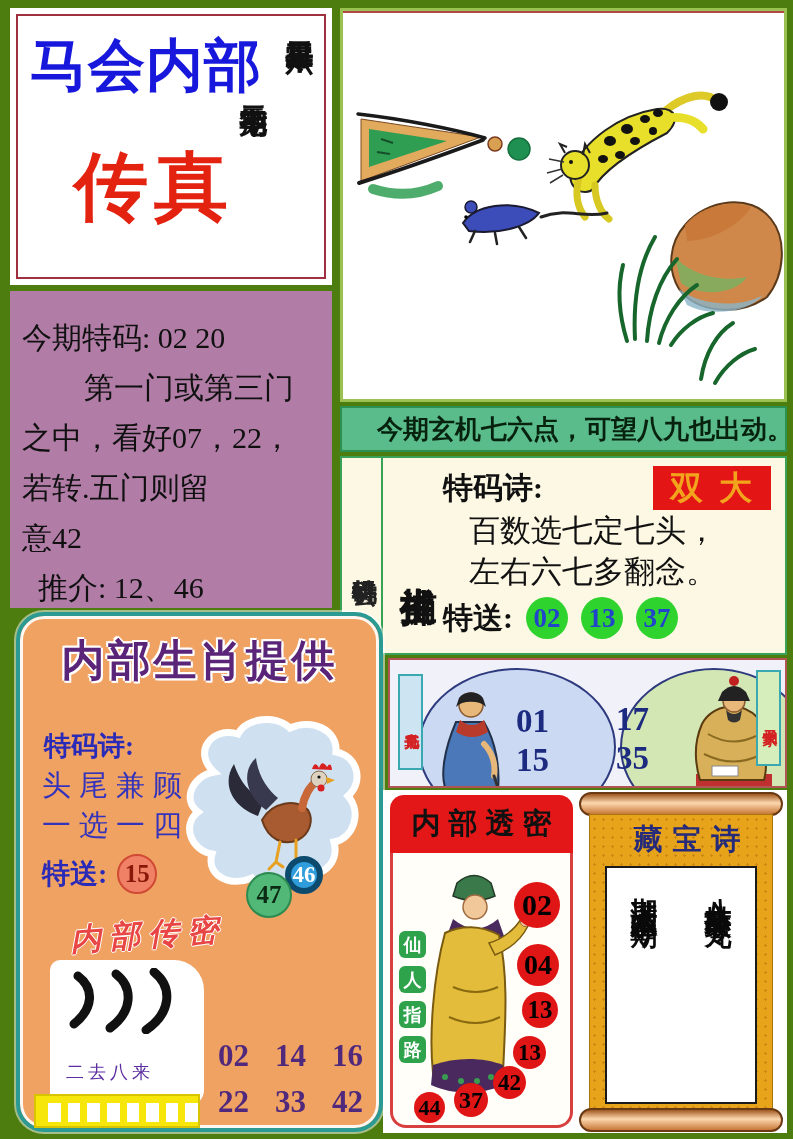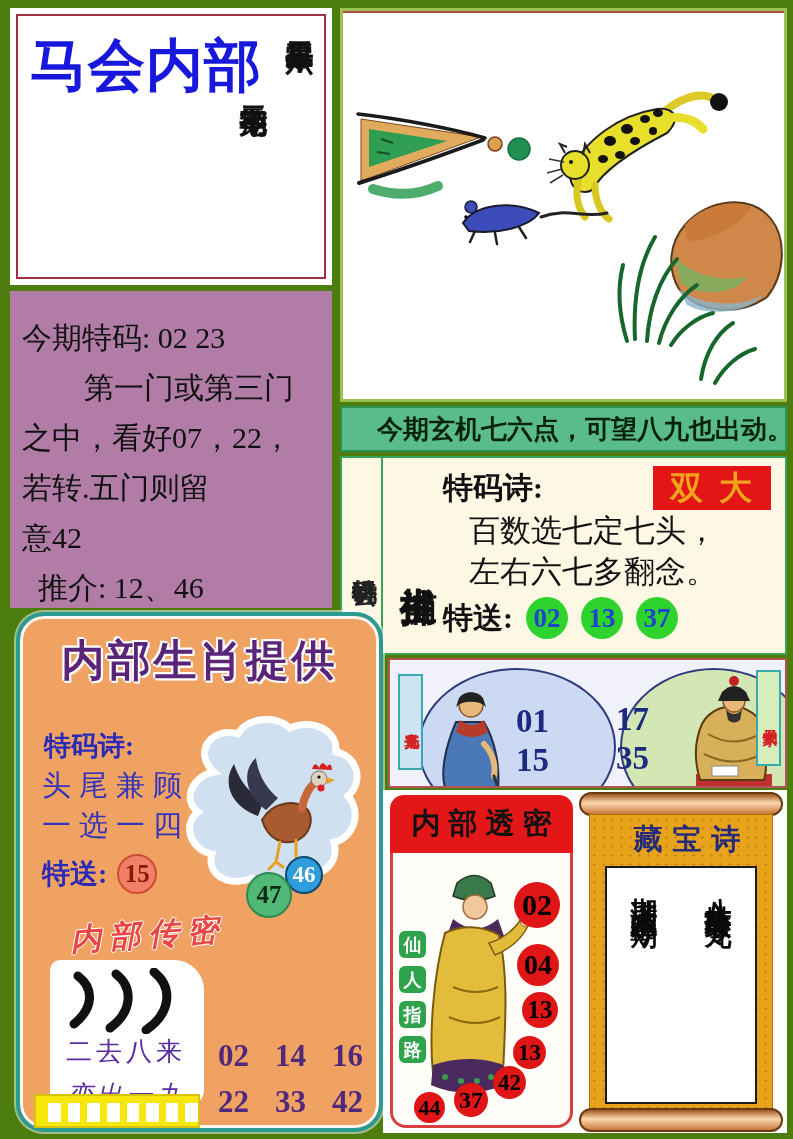--- a/index.html
+++ b/index.html
@@ -60,26 +60,26 @@
   #zodiac-box { position:absolute; left:16px; top:612px; width:367px; height:520px; background:#f0a263; border:4px solid #2b9a92; border-radius:28px; box-shadow:inset 0 0 0 3px rgba(255,255,255,.9), 0 0 0 2px rgba(255,255,255,.5); }
   #zodiac-title { position:absolute; left:0; right:0; top:16px; text-align:center; font-size:43px; font-weight:bold; color:#5a2478; letter-spacing:3px; text-shadow:-2px 0 #fff,2px 0 #fff,0 -2px #fff,0 2px #fff,-2px -2px #fff,2px 2px #fff; }
   #z-poem-title { position:absolute; left:24px; top:112px; font-size:27px; font-weight:bold; color:#2a2ab8; }
   .z-poem-line { position:absolute; left:22px; font-size:29px; color:#3333bb; letter-spacing:8px; white-space:nowrap; }
   #z-poem-1 { top:150px; } #z-poem-2 { top:190px; }
   #z-gift { position:absolute; left:22px; top:238px; display:flex; align-items:center; gap:10px; }
   #z-gift-label { font-size:28px; font-weight:bold; color:#2a2ab8; }
   #z-gift-circle { width:40px; height:40px; border-radius:50%; background:#f08166; border:2px solid #d04a34; color:#8a1808; font-size:25px; font-weight:bold; display:flex; align-items:center; justify-content:center; }
   #cloud-art { position:absolute; left:150px; top:94px; }
   .z-bubble { position:absolute; border-radius:50%; display:flex; align-items:center; justify-content:center; font-weight:bold; }
-  #bubble-46 { left:265px; top:240px; width:38px; height:38px; background:#2f9cdb; border:2px solid #0c4a6e; color:#fff; font-size:23px; }
+  #bubble-46 { left:265px; top:240px; width:38px; height:38px; background:#2f9cdb; border:6px solid #0c4a6e; color:#fff; font-size:23px; }
   #bubble-47 { left:226px; top:256px; width:46px; height:46px; background:#52b878; border:2px solid #2d8a50; color:#0a2a14; font-size:25px; }
   #z-secret-title { position:absolute; left:50px; top:298px; font-size:31px; font-weight:bold; font-style:italic; color:#e84545; letter-spacing:8px; transform:rotate(-4deg); text-shadow:-1px 0 #fff,1px 0 #fff,0 -1px #fff,0 1px #fff; white-space:nowrap; }
   #z-scroll { position:absolute; left:30px; top:344px; width:154px; height:146px; background:#fff; border-radius:10px 30px 16px 10px; }
   #z-scroll svg { position:absolute; left:14px; top:8px; }
-  .z-scroll-line { position:absolute; left:16px; font-size:26px; color:#5b2da0; letter-spacing:4px; white-space:nowrap; }
+  .z-scroll-line { position:absolute; left:16px; font-size:18px; color:#5b2da0; letter-spacing:4px; white-space:nowrap;margin-top:26px; }
   #z-scroll-l1 { top:74px; } #z-scroll-l2 { top:118px;font-style:italic; }
   #z-base { position:absolute; left:14px; top:478px; width:166px; height:34px; background:#f6e60a; border:2px solid #d8c400; display:flex; gap:7px; padding:7px 0 0 12px; }
   .z-tooth { width:15px; height:19px; background:#fff; }
   #z-pick-title { position:absolute; left:210px; top:356px; font-size:37px; font-weight:bold; color:#e8be1e; letter-spacing:14px; white-space:nowrap; text-shadow:1px 1px 0 #8a5a00, -1px -1px 0 #8a5a00; }
   .z-numrow { position:absolute; left:198px; display:flex; gap:26px; font-size:31px; font-weight:bold; color:#50287c; }
   #z-numrow-0 { top:422px; } #z-numrow-1 { top:468px; }
 
   
   #bottom-right { position:absolute; left:383px; top:790px; width:404px; height:343px; background:#fff; }
   #reveal-card { position:absolute; left:7px; top:5px; width:183px; height:333px; }
@@ -105,27 +105,28 @@
   .scroll-col { writing-mode:vertical-rl; text-orientation:upright; font-size:27px; font-weight:bold; color:#0a0a0a; letter-spacing:4px; }
 </style>
 </head>
 <body>
 
 <div id="page">
 
   <div id="masthead">
     <div id="masthead-inner">
       <div id="brand">马会内部</div>
+      <div id="fax">传真</div>
       <div id="date-col" class="vcol">二零二六年三月十三日</div>
       <div id="issue-col" class="vcol">第零七二期</div>
     </div>
   </div>
 
   <div id="tip-box">
-    <div class="tip-line">今期特码: 02 23</div>
+    <div class="tip-line">今期特码: 02 20</div>
     <div class="tip-line tip-indent-big">第一门或第三门</div>
     <div class="tip-line">之中，看好07，22，</div>
     <div class="tip-line">若转.五门则留</div>
     <div class="tip-line">意42</div>
     <div class="tip-line tip-indent-sm">推介: 12、46</div>
   </div>
 
   <div id="picture-box">
     <div id="picture-topline"></div>
     <svg id="painting" viewBox="0 0 441 388" xmlns="http://www.w3.org/2000/svg">

